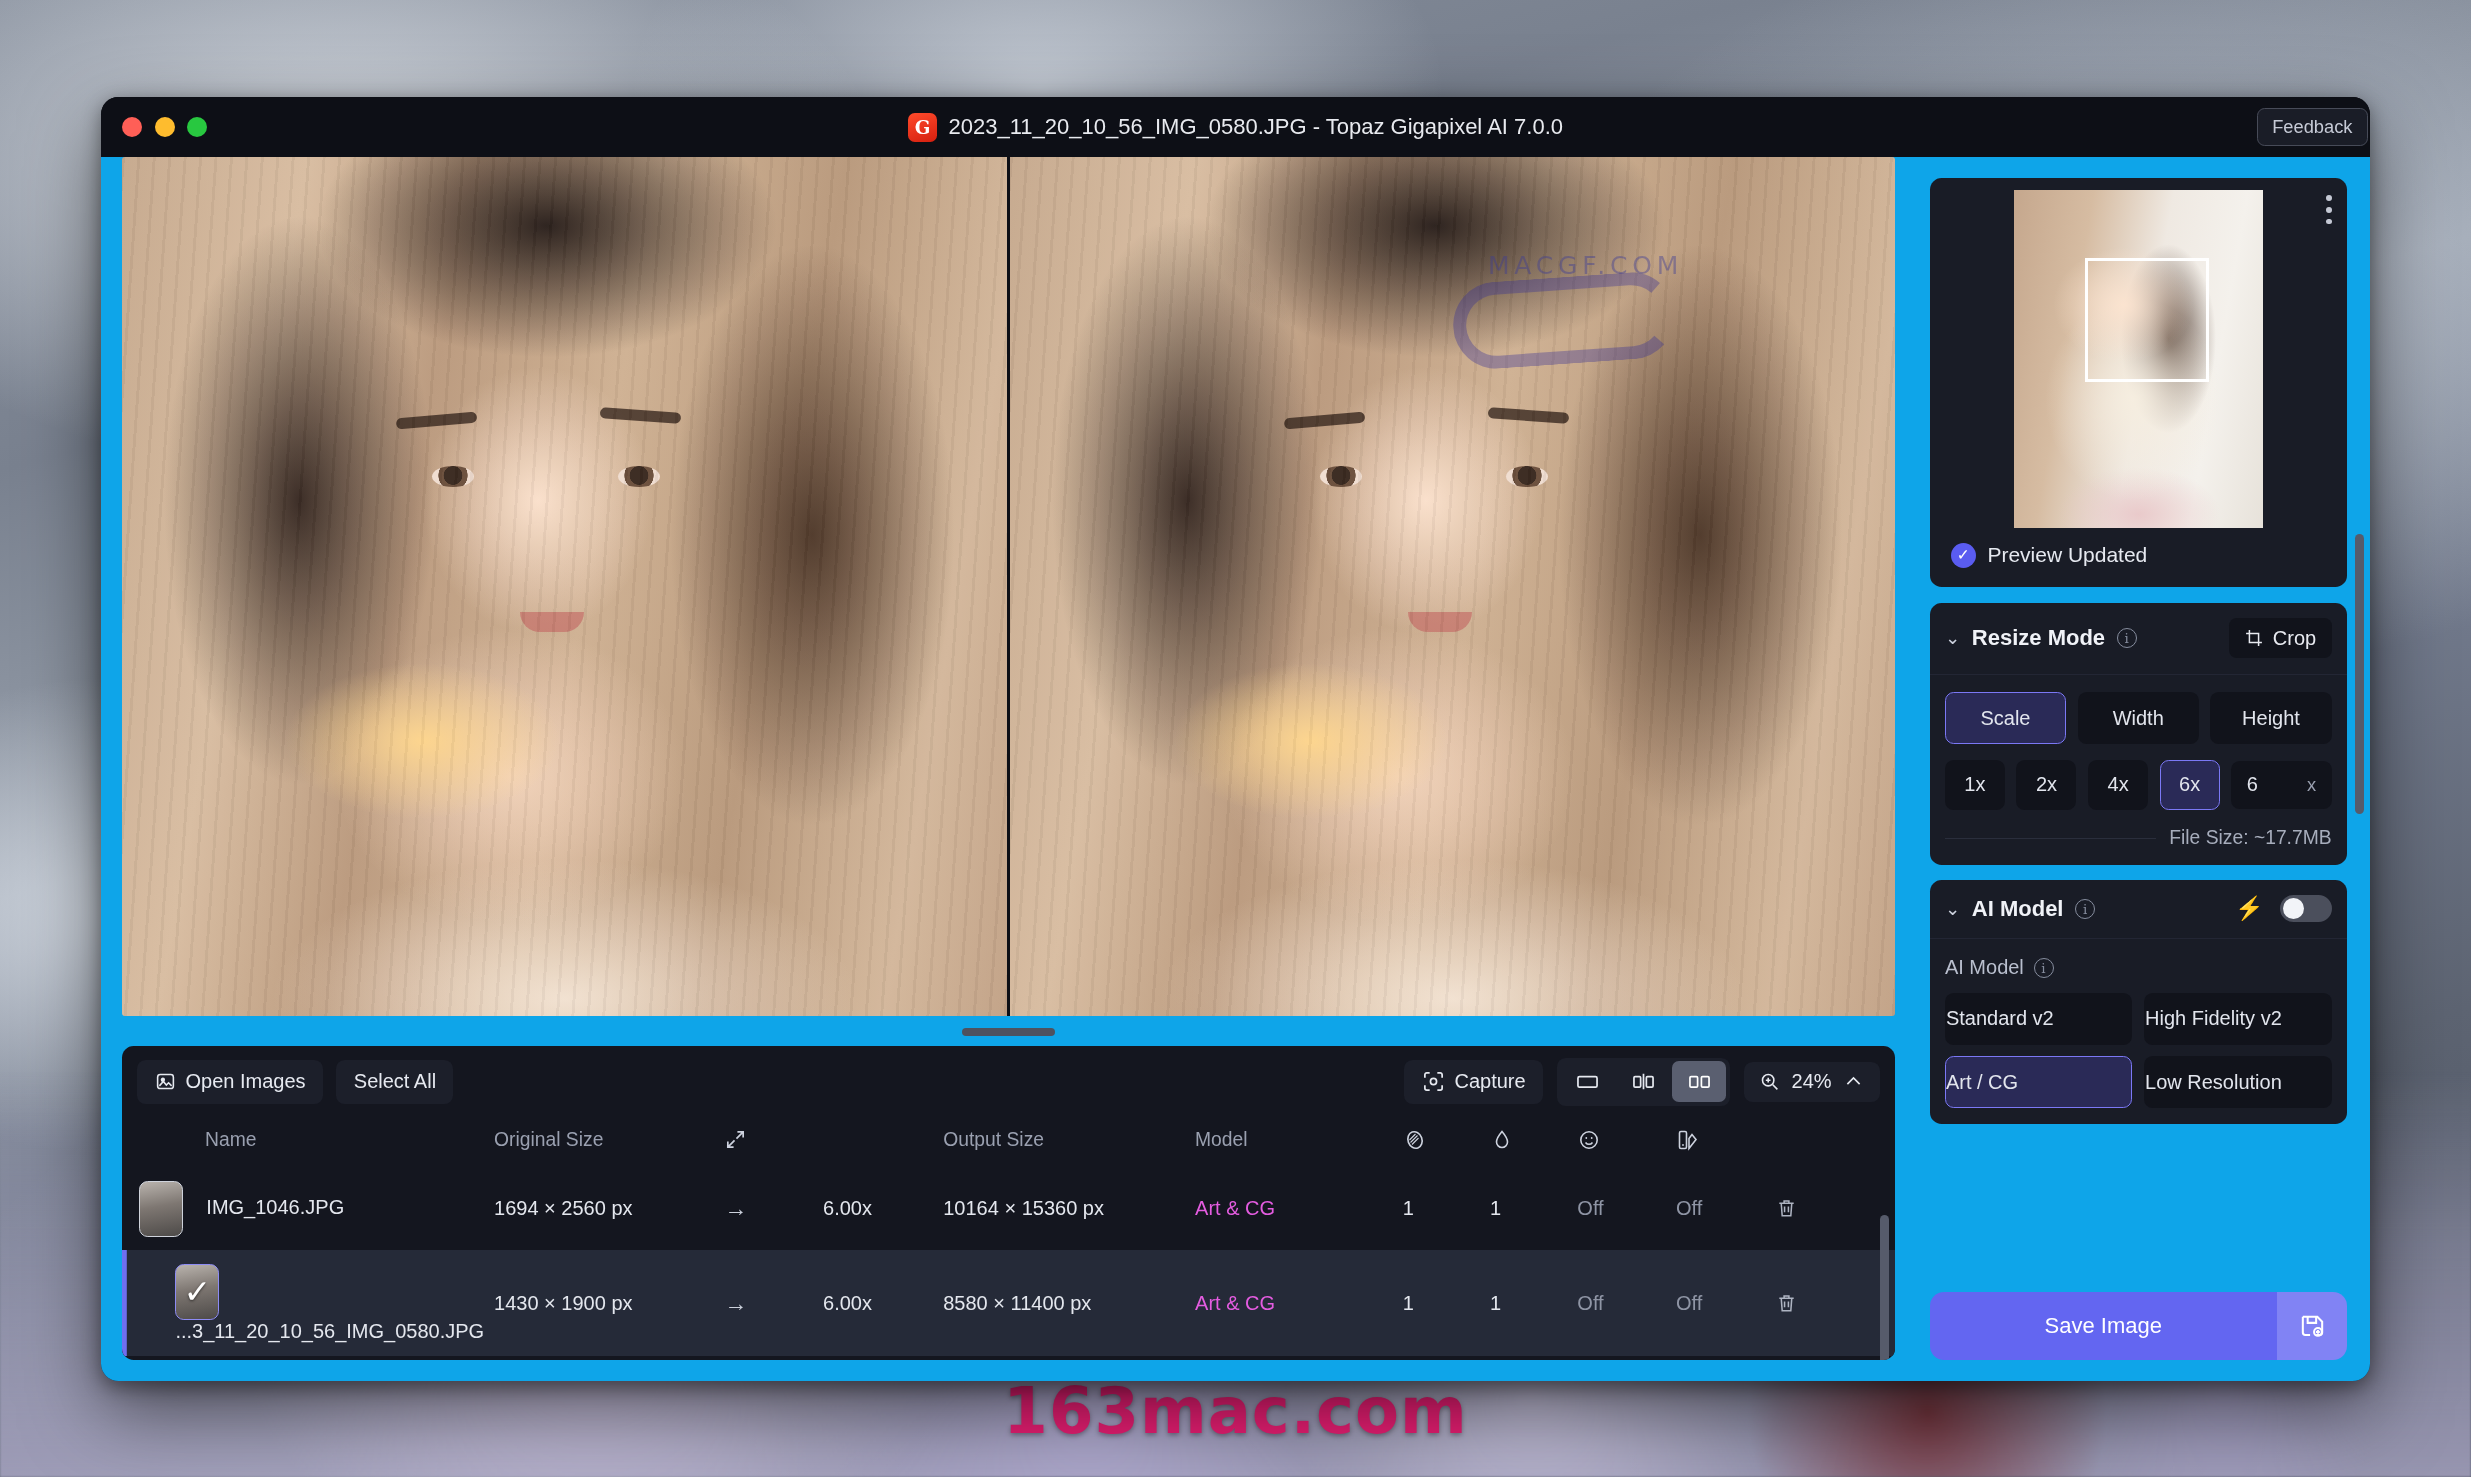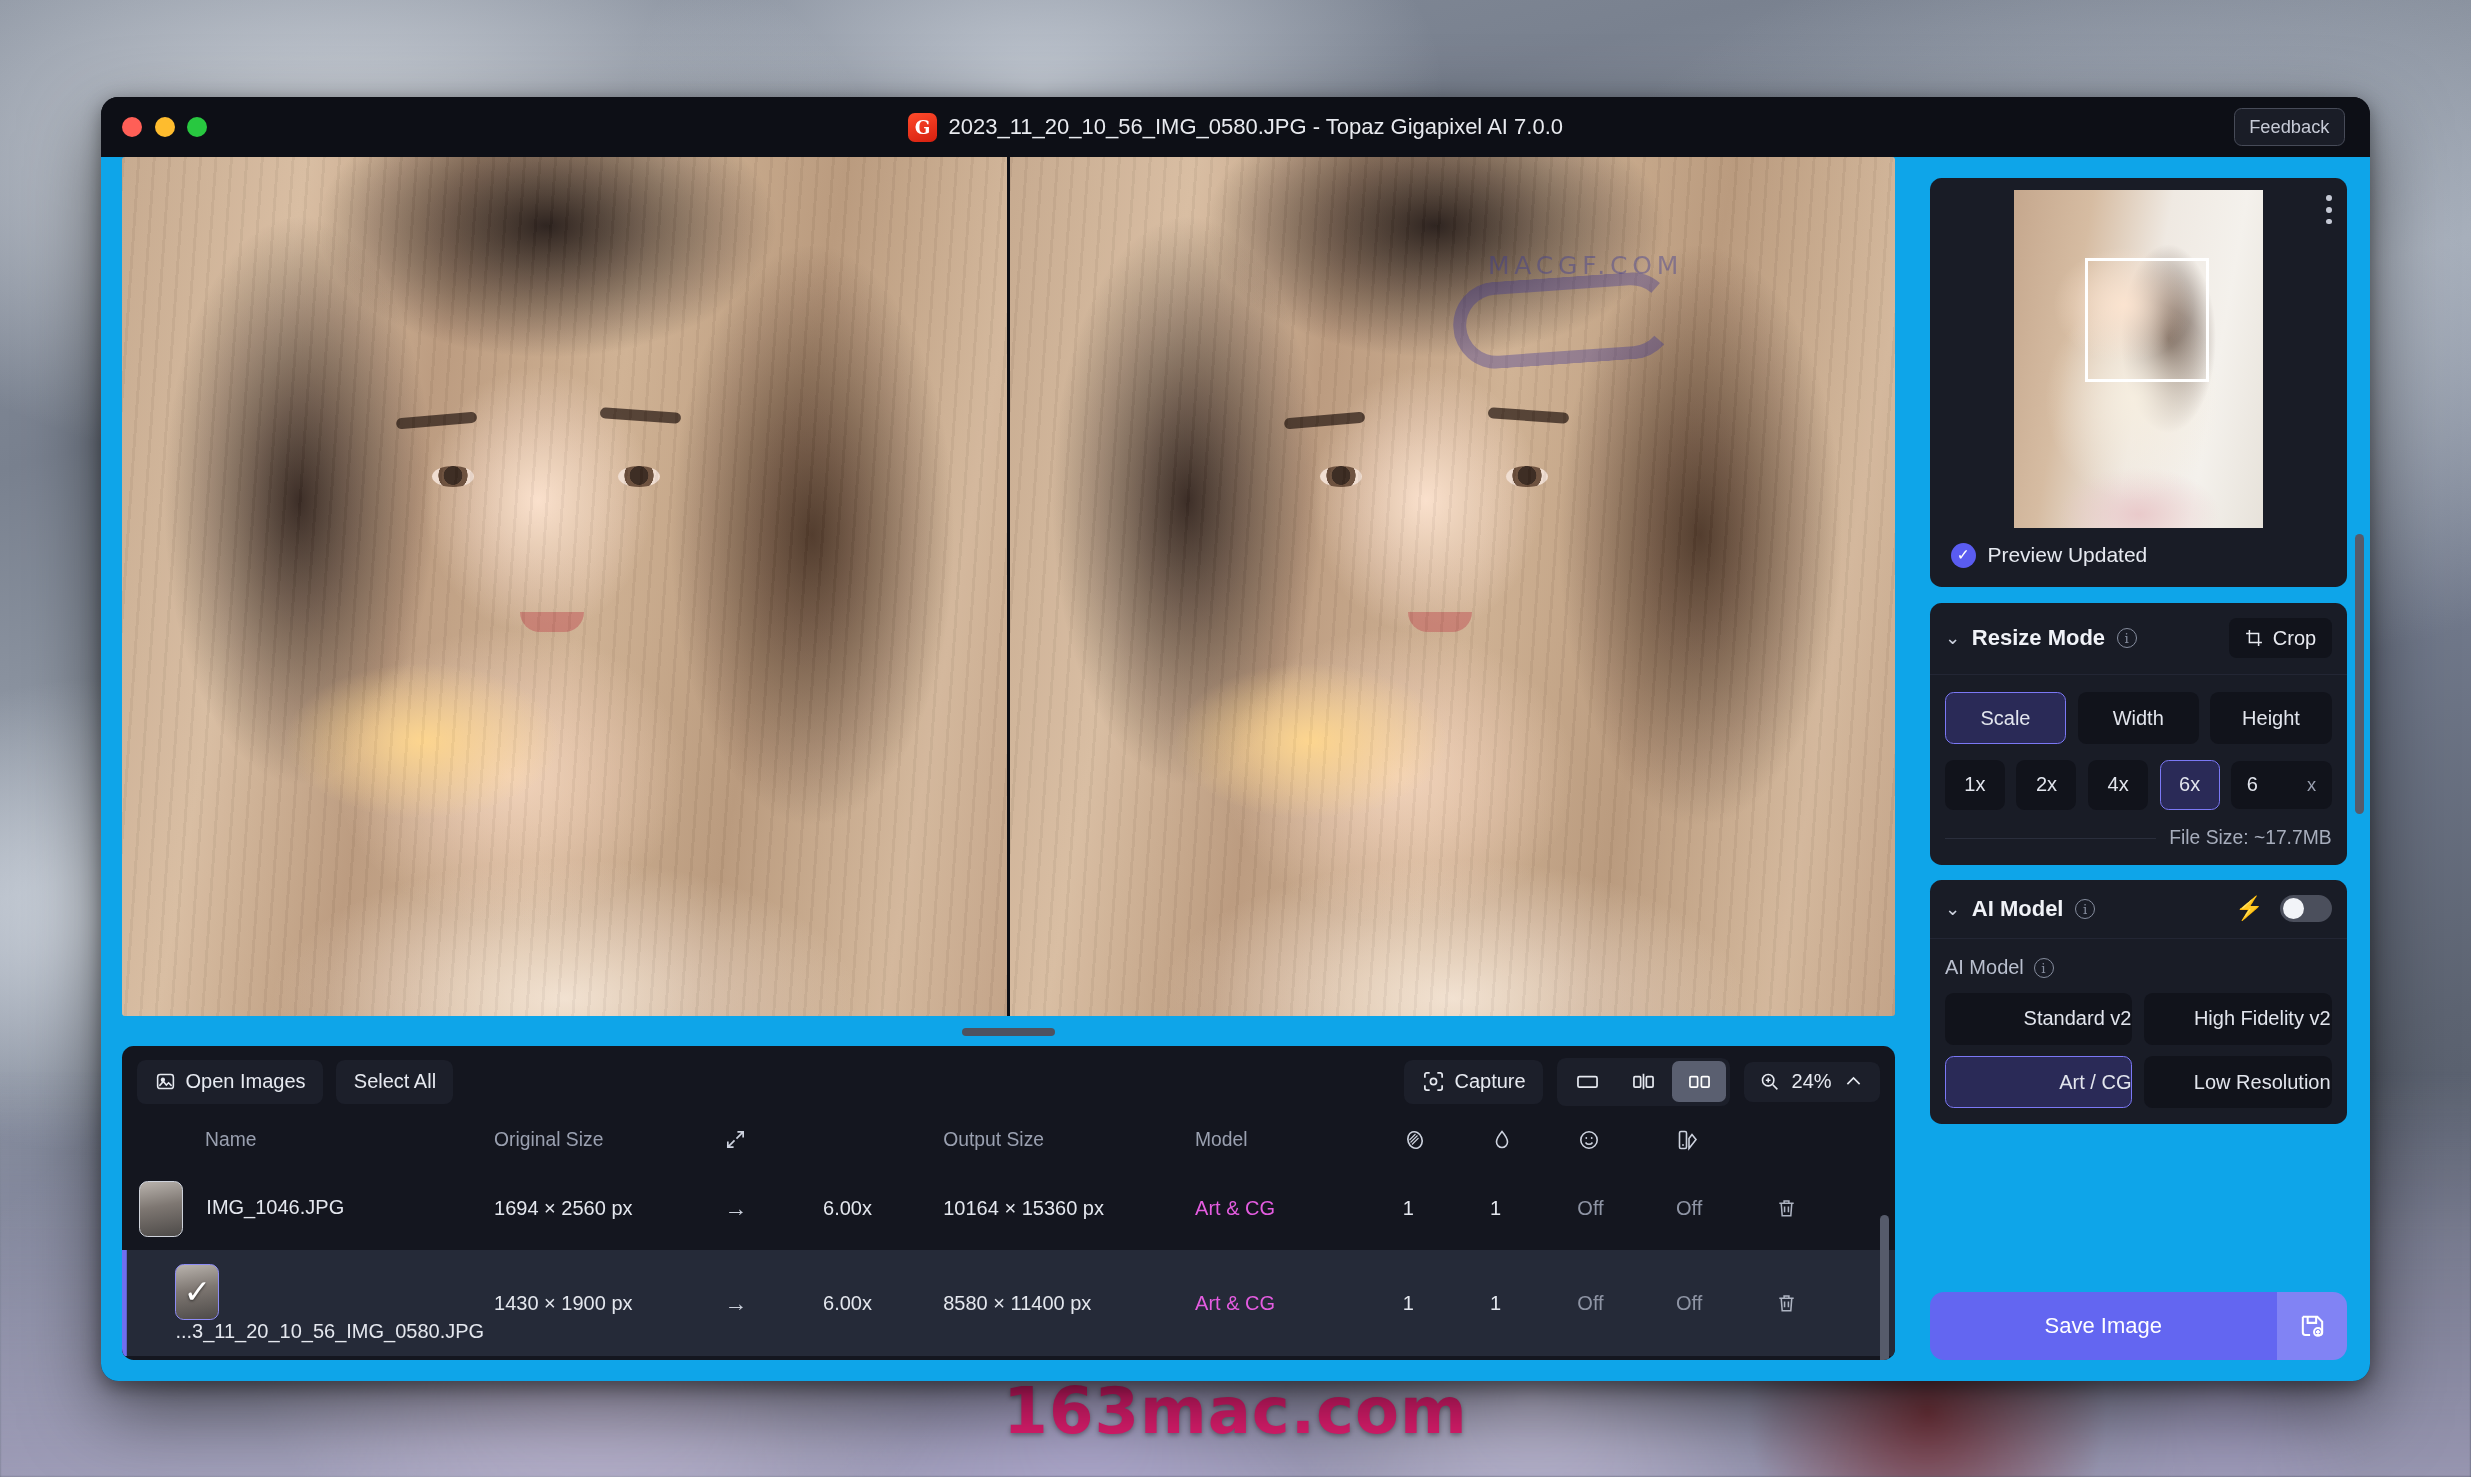--- a/index.html
+++ b/index.html
@@ -69,21 +69,21 @@
   }
   #app-logo {
     width: 29px; height: 29px; border-radius: 6.8px;
     background: linear-gradient(160deg,#ff4b2b,#d51f0f);
     display: flex; align-items: center; justify-content: center;
     color: #fff; font-size: 18.3px; font-weight: bold;
     font-family: "DejaVu Serif", serif;
   }
   #title-text { color: #e8eaef; font-size: 22px; }
   #feedback-btn {
-    position: absolute; right: 25px;
+    position: absolute; right: 2px;
     padding: 6.8px 14.5px; border: 1px solid #474b58; border-radius: 7.7px;
     background: #1a1d27; color: #c6cad6; font-size: 18.3px;
   }
 
   
   #body { flex: 1; display: flex; min-height: 0; background: #0ea5e9; }
   #left { flex: 1; display: flex; flex-direction: column; min-width: 0; padding: 0 0 0 0; }
 
   
   #preview-wrap {
@@ -301,21 +301,21 @@
   .toggle i {
     position: absolute; left: 2.9px; top: 2.9px; width: 21px; height: 21px;
     border-radius: 50%; background: #f2f4f8;
   }
   .sub-label {
     display: flex; align-items: center; gap: 9.7px;
     color: #b9bfce; font-size: 20px; margin-bottom: 13.5px;
   }
   .model-grid { display: grid; grid-template-columns: 1fr 1fr; gap: 11.6px; }
   .model-btn {
-    text-align: right; padding: 13.5px 0; border-radius: 8.7px;
+    text-align: left; padding: 13.5px 0; border-radius: 8.7px;
     background: #11131b; color: #e2e5ed; font-size: 20px;
     border: 1px solid transparent;
   }
   .model-btn.active { background: #2a2a57; border-color: #7b78f5; }
 
   #panel-scroll-thumb {
     position: absolute; right: 5.8px; top: 377px; width: 9.7px; height: 280px;
     border-radius: 5.8px; background: #565b6b;
   }
 

